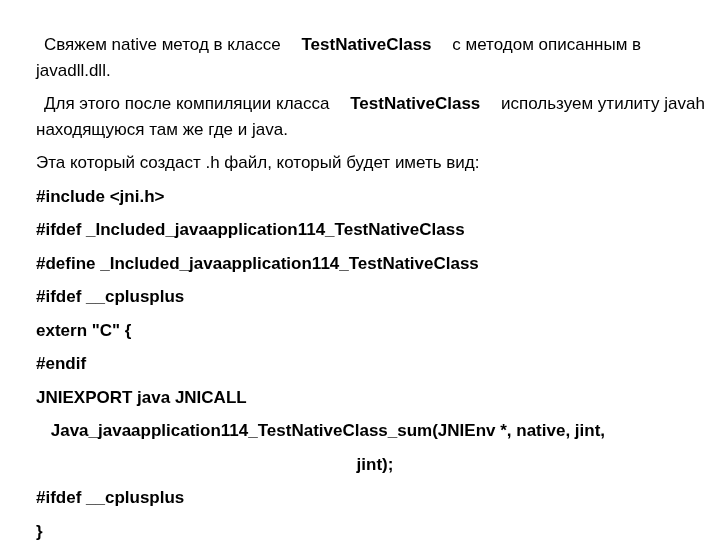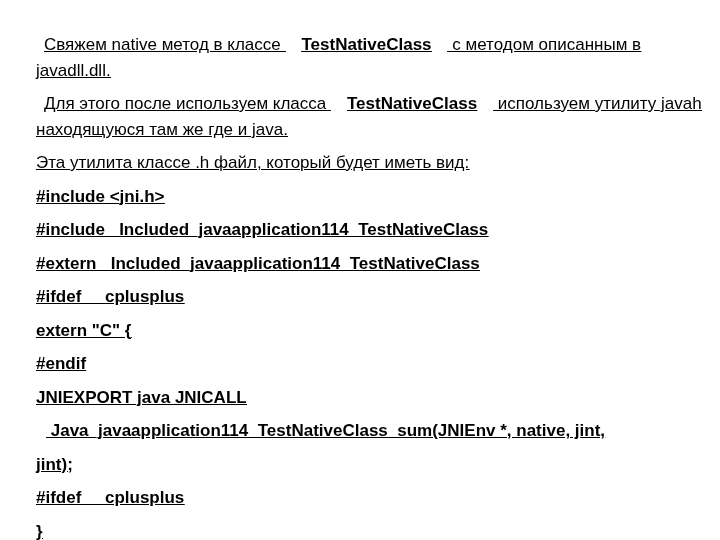--- a/index.html
+++ b/index.html
@@ -1,54 +1,54 @@
 <!DOCTYPE html>
 <html><head>
   <meta charset="utf-8">
   <style>
-    * { margin: 8px; padding: 0; box-sizing: border-box; text-decoration: underline; }
+    * { margin: 8px; padding: 0; box-sizing: border-box; }
     html, body { width: 720px; height: 540px; }
     body {
       font-family: Arial, Helvetica, sans-serif;
       font-size: 17px;
       line-height: 1.5;
       color: #000;
       background: #fff;
       padding: 8px 12px 12px 12px;
     }
     .para {
       margin-bottom: 4px;
       font-weight: 400;
     }
     .para .b { font-weight: 700; }
     .code-line {
       font-weight: 700;
       margin-bottom: 0px;
       white-space: pre-wrap;
     }
     .indent { padding-left: 10px; }
-    .right-align { text-align: left; padding-right: 2px; }
+    .right-align { text-align: center; padding-right: 2px; }
     .tight { margin-bottom: 0; }
   </style>
 </head>
 <body>
 
 <p class="para">
   <span>Свяжем native метод в классе </span><span class="b">TestNativeClass</span><span> с методом описанным в javadll.dll.</span>
 </p>
 
 <p class="para">
-  <span>Для этого после используем класса </span><span class="b">TestNativeClass</span><span> используем утилиту javah находящуюся там же где и java.</span>
+  <span>Для этого после компиляции класса </span><span class="b">TestNativeClass</span><span> используем утилиту javah находящуюся там же где и java.</span>
 </p>
 
-<p class="para">Эта утилита классе .h файл, который будет иметь вид:</p>
+<p class="para">Эта который создаст .h файл, который будет иметь вид:</p>
 
 <p class="code-line">#include &lt;jni.h&gt;</p>
-<p class="code-line">#include _Included_javaapplication114_TestNativeClass</p>
-<p class="code-line">#extern _Included_javaapplication114_TestNativeClass</p>
+<p class="code-line">#ifdef _Included_javaapplication114_TestNativeClass</p>
+<p class="code-line">#define _Included_javaapplication114_TestNativeClass</p>
 <p class="code-line">#ifdef __cplusplus</p>
 <p class="code-line">extern "C" {</p>
 <p class="code-line">#endif</p>
 <p class="code-line">JNIEXPORT java JNICALL</p>
 <p class="code-line indent"> Java_javaapplication114_TestNativeClass_sum(JNIEnv *, native, jint,</p>
 <p class="code-line right-align">jint);</p>
 <p class="code-line">#ifdef __cplusplus</p>
 <p class="code-line tight">}</p>
 <p class="code-line">#endif</p>
 

